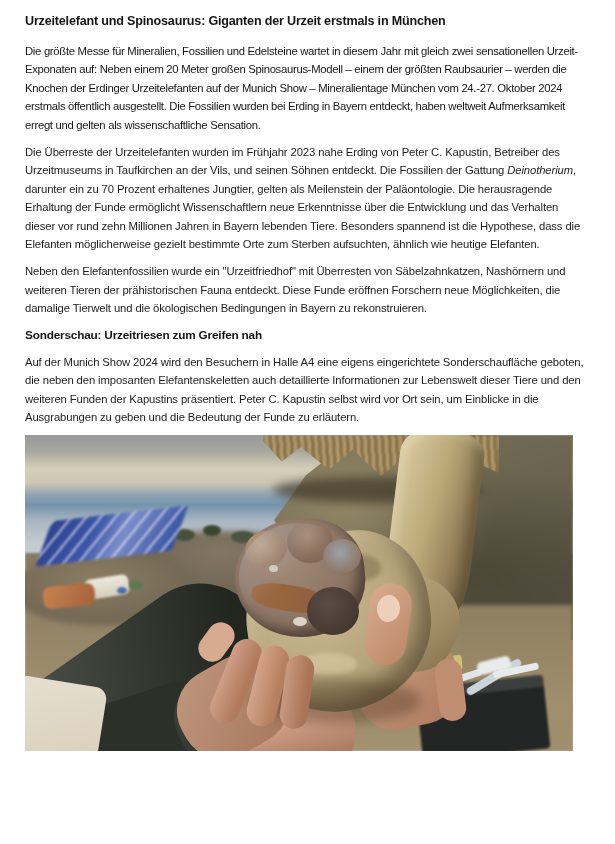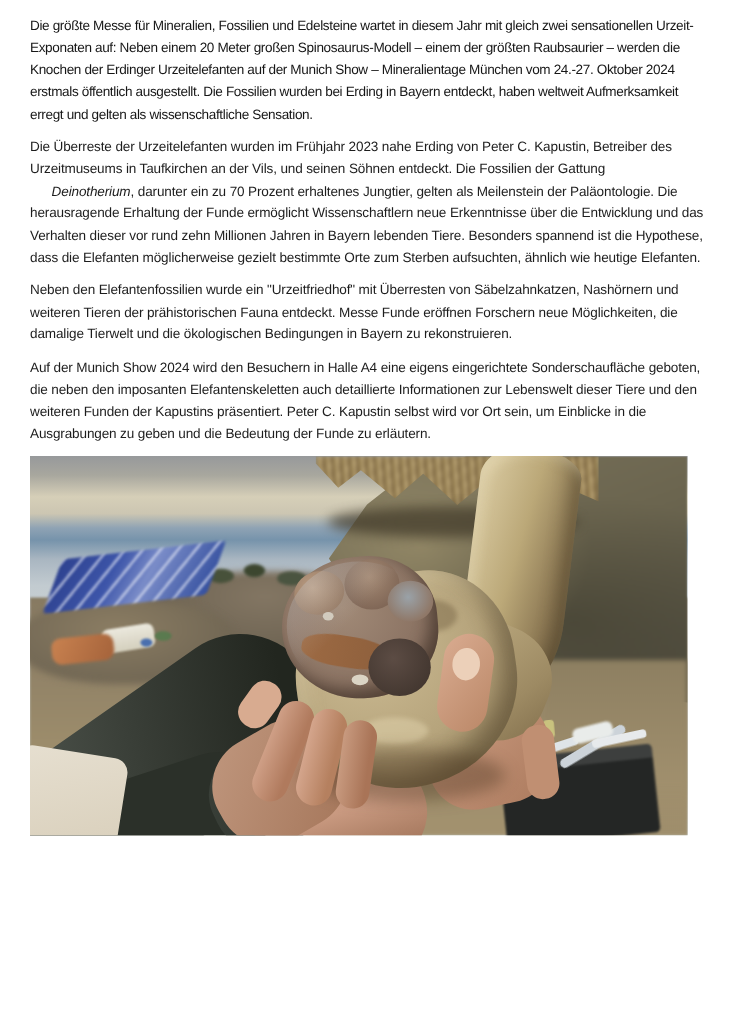--- a/index.html
+++ b/index.html
@@ -16,21 +16,21 @@
   }
   p{
     font-size:11.3px;line-height:18.4px;margin:0 0 9px 0;
     letter-spacing:-0.12px;color:#1d1d1d;
   }
   p.lead{font-weight:normal;letter-spacing:-0.3px;color:#161616;}
   h2{
     font-size:11.8px;line-height:17px;margin:9px 0 9px 0;
     font-weight:bold;letter-spacing:-0.2px;color:#151515;
   }
-  em{font-style:italic;margin-left:18px;}
+  em{font-style:italic;}
 
   
   .photo{
     position:relative;width:548px;height:316px;margin:0;overflow:hidden;
     background:linear-gradient(180deg,
       var(--c-sky-gray,#97999b) 0px,#a8a79e 16px,
       var(--c-cloud-cream,#d6cfb8) 34px,#ccc6b2 48px,
       #8fa3b4 60px,var(--c-sky-blue,#7693ab) 70px,
       #a9b6c1 86px,var(--c-sky-haze,#c2cbd0) 108px,#c9d0d3 140px,#b9bcb6 160px);
   }
@@ -167,27 +167,29 @@
   .ph-thumbnail{left:352px;top:160px;width:23px;height:27px;border-radius:50%;transform:rotate(6deg);
     background:#ecd0b9;}
   .ph-finger-right{left:412px;top:224px;width:27px;height:62px;border-radius:13px;transform:rotate(-7deg);
     background:#c08f72;}
 </style>
 </head>
 <body>
 
 <div class="page">
 
+  <h1>Urzeitelefant und Spinosaurus: Giganten der Urzeit erstmals in München</h1>
 
   <p class="lead">Die größte Messe für Mineralien, Fossilien und Edelsteine wartet in diesem Jahr mit gleich zwei sensationellen Urzeit-Exponaten auf: Neben einem 20 Meter großen Spinosaurus-Modell – einem der größten Raubsaurier – werden die Knochen der Erdinger Urzeitelefanten auf der Munich Show – Mineralientage München vom 24.-27. Oktober 2024 erstmals öffentlich ausgestellt. Die Fossilien wurden bei Erding in Bayern entdeckt, haben weltweit Aufmerksamkeit erregt und gelten als wissenschaftliche Sensation.</p>
 
   <p><span>Die Überreste der Urzeitelefanten wurden im Frühjahr 2023 nahe Erding von Peter C. Kapustin, Betreiber des Urzeitmuseums in Taufkirchen an der Vils, und seinen Söhnen entdeckt. Die Fossilien der Gattung </span><em>Deinotherium</em><span>, darunter ein zu 70 Prozent erhaltenes Jungtier, gelten als Meilenstein der Paläontologie. Die herausragende Erhaltung der Funde ermöglicht Wissenschaftlern neue Erkenntnisse über die Entwicklung und das Verhalten dieser vor rund zehn Millionen Jahren in Bayern lebenden Tiere. Besonders spannend ist die Hypothese, dass die Elefanten möglicherweise gezielt bestimmte Orte zum Sterben aufsuchten, ähnlich wie heutige Elefanten.</span></p>
 
-  <p>Neben den Elefantenfossilien wurde ein "Urzeitfriedhof" mit Überresten von Säbelzahnkatzen, Nashörnern und weiteren Tieren der prähistorischen Fauna entdeckt. Messe Funde eröffnen Forschern neue Möglichkeiten, die damalige Tierwelt und die ökologischen Bedingungen in Bayern zu rekonstruieren.</p>
-
+  <p>Neben den Elefantenfossilien wurde ein "Urzeitfriedhof" mit Überresten von Säbelzahnkatzen, Nashörnern und weiteren Tieren der prähistorischen Fauna entdeckt. Diese Funde eröffnen Forschern neue Möglichkeiten, die damalige Tierwelt und die ökologischen Bedingungen in Bayern zu rekonstruieren.</p>
+
+  <h2>Sonderschau: Urzeitriesen zum Greifen nah</h2>
 
   <p>Auf der Munich Show 2024 wird den Besuchern in Halle A4 eine eigens eingerichtete Sonderschaufläche geboten, die neben den imposanten Elefantenskeletten auch detaillierte Informationen zur Lebenswelt dieser Tiere und den weiteren Funden der Kapustins präsentiert. Peter C. Kapustin selbst wird vor Ort sein, um Einblicke in die Ausgrabungen zu geben und die Bedeutung der Funde zu erläutern.</p>
 
   <figure class="photo" title="Hand hält fossilen Unterkiefer mit Backenzahn an der Ausgrabungsstelle; blaue Plane, Erdhügel, Steilwand und schwarze Werkzeugkiste im Hintergrund">
     <div class="ph-ground"></div>
     <div class="ph-mound1"></div>
     <div class="ph-mound2"></div>
     <div class="ph-mound3"></div>
     <div class="ph-bush1"></div>
     <div class="ph-bush2"></div>

